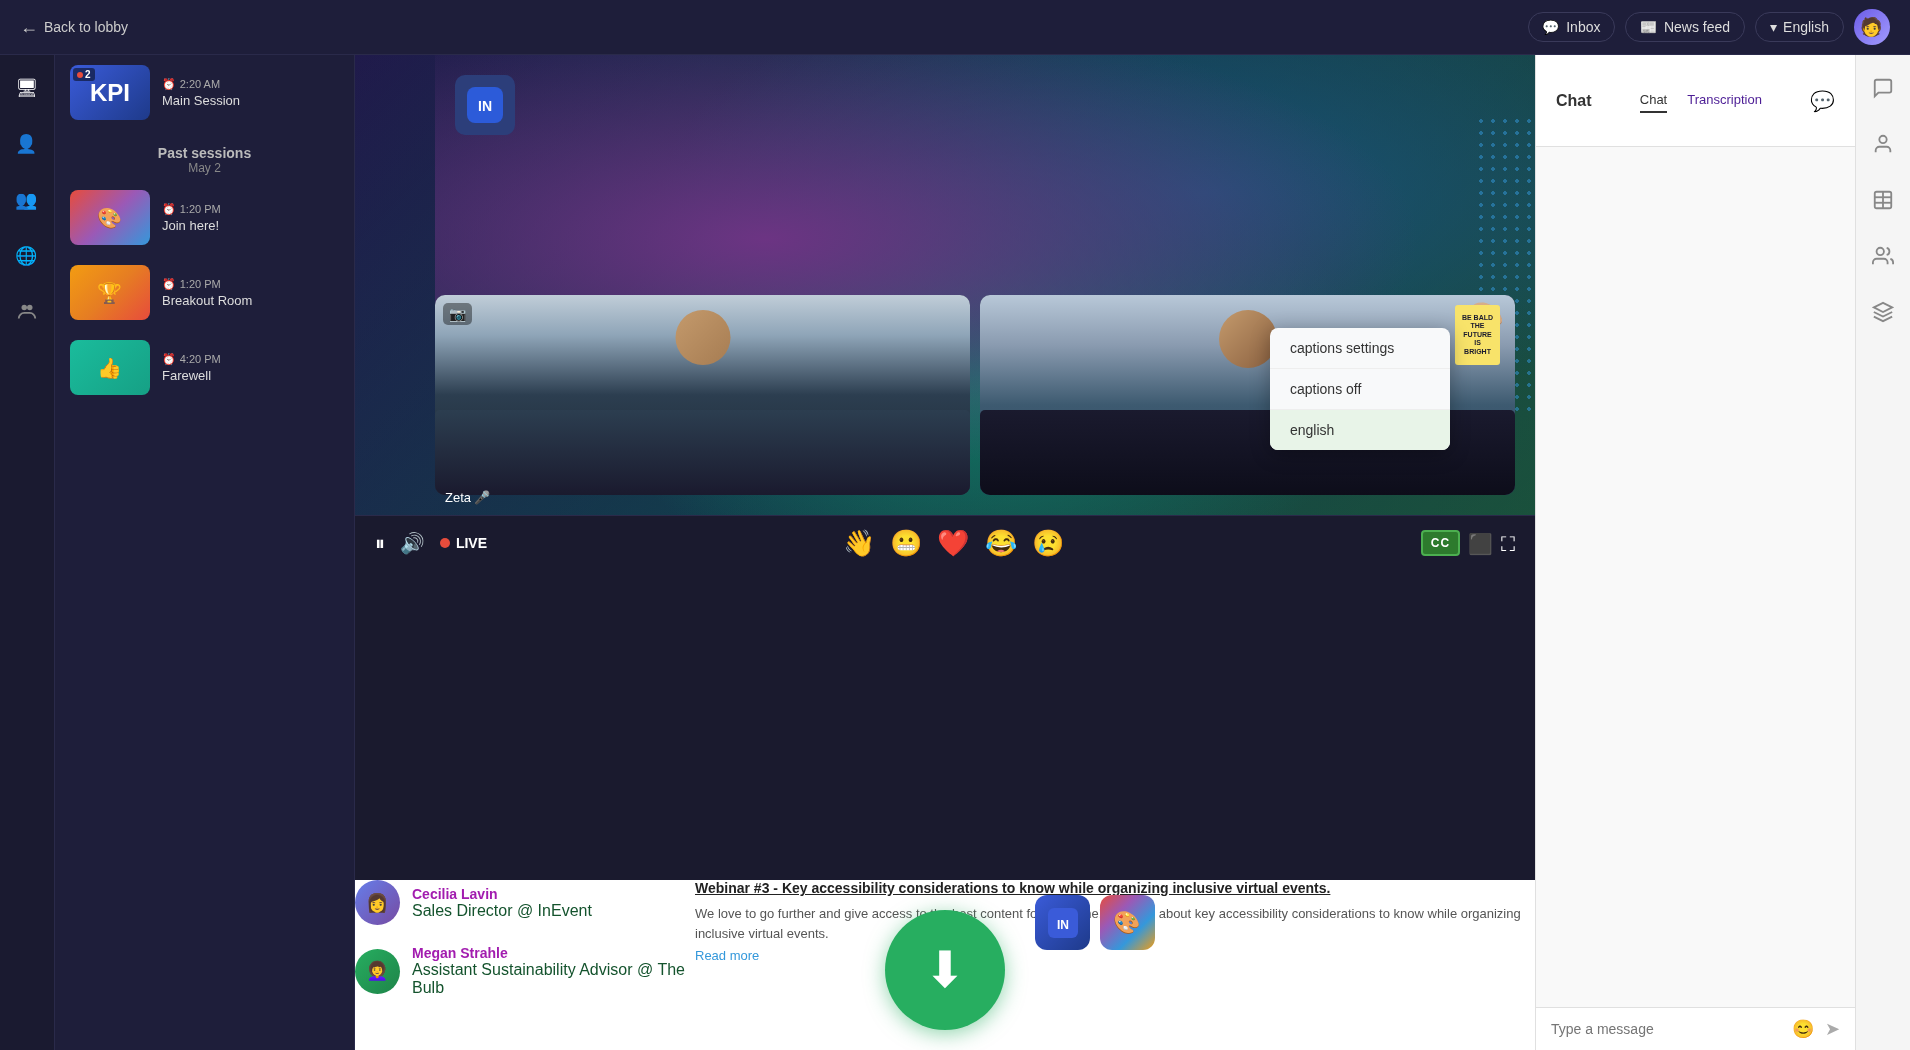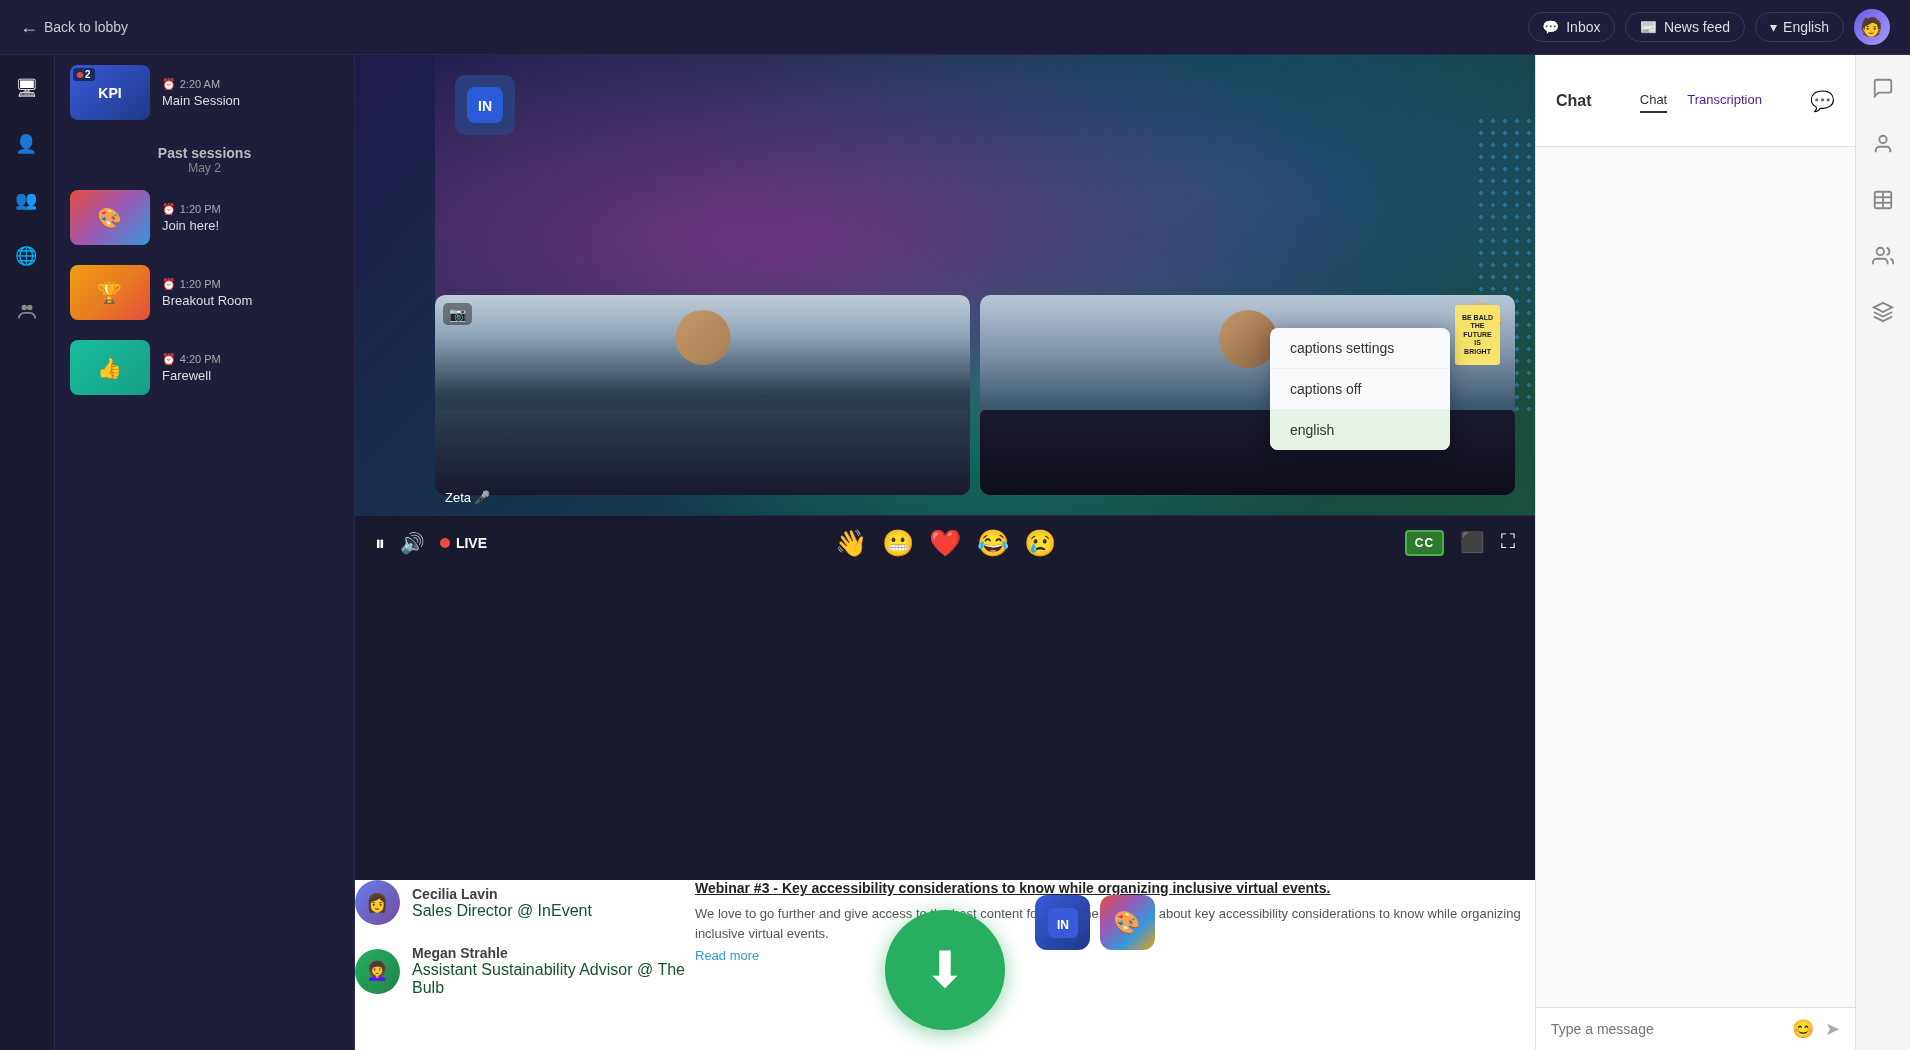--- a/index.html
+++ b/index.html
@@ -244,22 +244,22 @@
       justify-content: center;
       gap: 15px;
     }
     .reaction-btn {
       background: none; border: none;
       font-size: 26px; cursor: pointer;
     }
 
     .right-controls {
       display: flex;
-      align-items: flex-start;
-      gap: 16px;
+      align-items: flex-end;
+      gap: 8px;
     }
 
     .cc-btn {
       background: #2d7a2d;
       border: 2px solid #4caf50;
       color: #fff;
       font-size: 12px;
       font-weight: bold;
       padding: 4px 8px;
       border-radius: 4px;
@@ -288,21 +288,21 @@
 
     .speaker-avatar {
       width: 45px; height: 45px; border-radius: 50%;
       background: linear-gradient(135deg, #667eea, #764ba2);
       display: flex; align-items: center; justify-content: center;
       font-size: 18px; flex-shrink: 0;
       overflow: hidden;
     }
 
     .speaker-details { flex: 1; }
-    .speaker-name { font-size: 14px; font-weight: 600; color: #404040; }
+    .speaker-name { font-size: 14px; font-weight: 600; color: #a21caf; }
     .speaker-title { font-size: 16px; color: #14532d; }
 
     .session-description {
       flex: 1;
     }
     .session-desc-title {
       font-size: 14px; font-weight: 600; color: #222; margin-bottom: 8px; text-decoration: underline;
     }
     .session-desc-text {
       font-size: 13px; color: #555; line-height: 1.5;
@@ -524,21 +524,21 @@
     </div>
   </div>
 
   <div class="activities-panel">
 
     <div class="session-item">
       <div class="session-thumb-kpi">
         <div style="position:absolute;top:3px;left:3px;background:rgba(0,0,0,0.5);border-radius:3px;padding:1px 4px;font-size:10px;color:white;display:flex;align-items:center;gap:2px;">
           <span style="width:6px;height:6px;background:#e74c3c;border-radius:50;display:inline-block;border-radius:50%"></span> 2
         </div>
-        <span style="font-size:14px;font-weight:900;color:white;">KPI</span>
+        <span style="font-size:24px;font-weight:900;color:white;">KPI</span>
       </div>
       <div class="session-info">
         <div class="session-time">
           <span>⏰</span>
           <span>2:20 AM</span>
         </div>
         <div class="session-name">Main Session</div>
       </div>
     </div>
 

